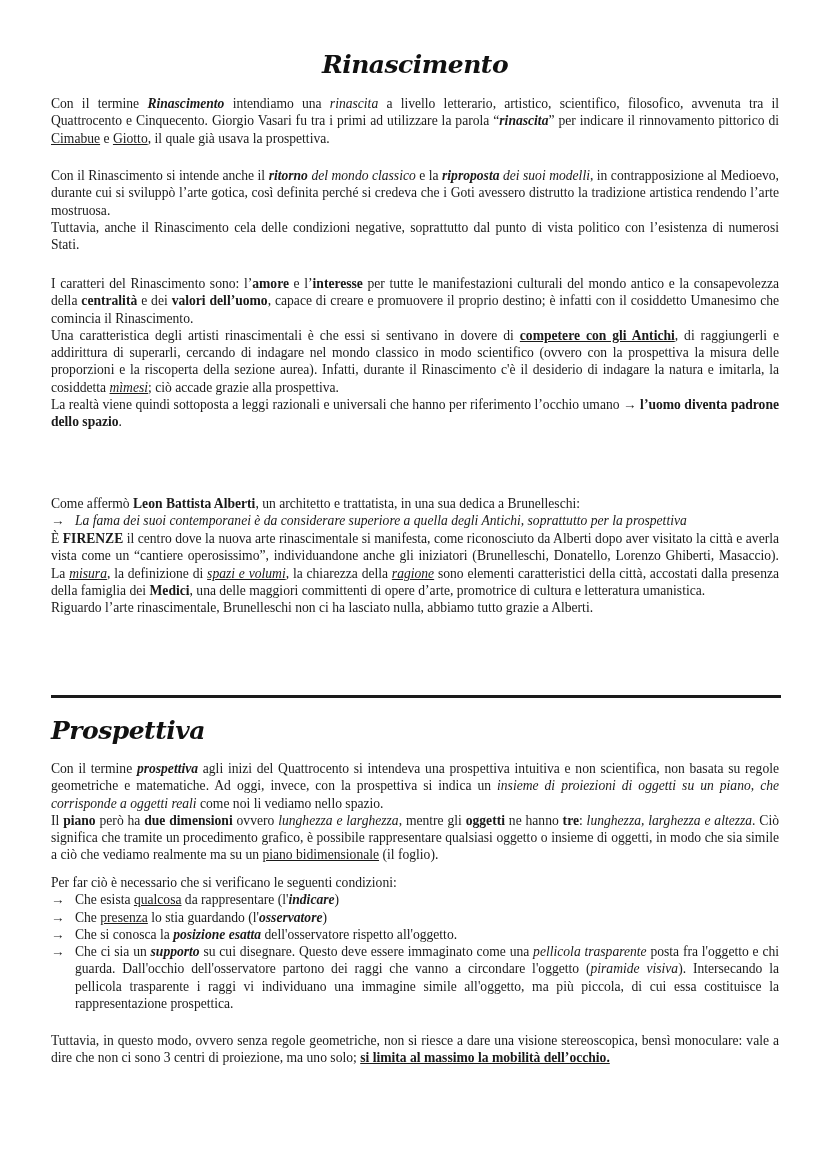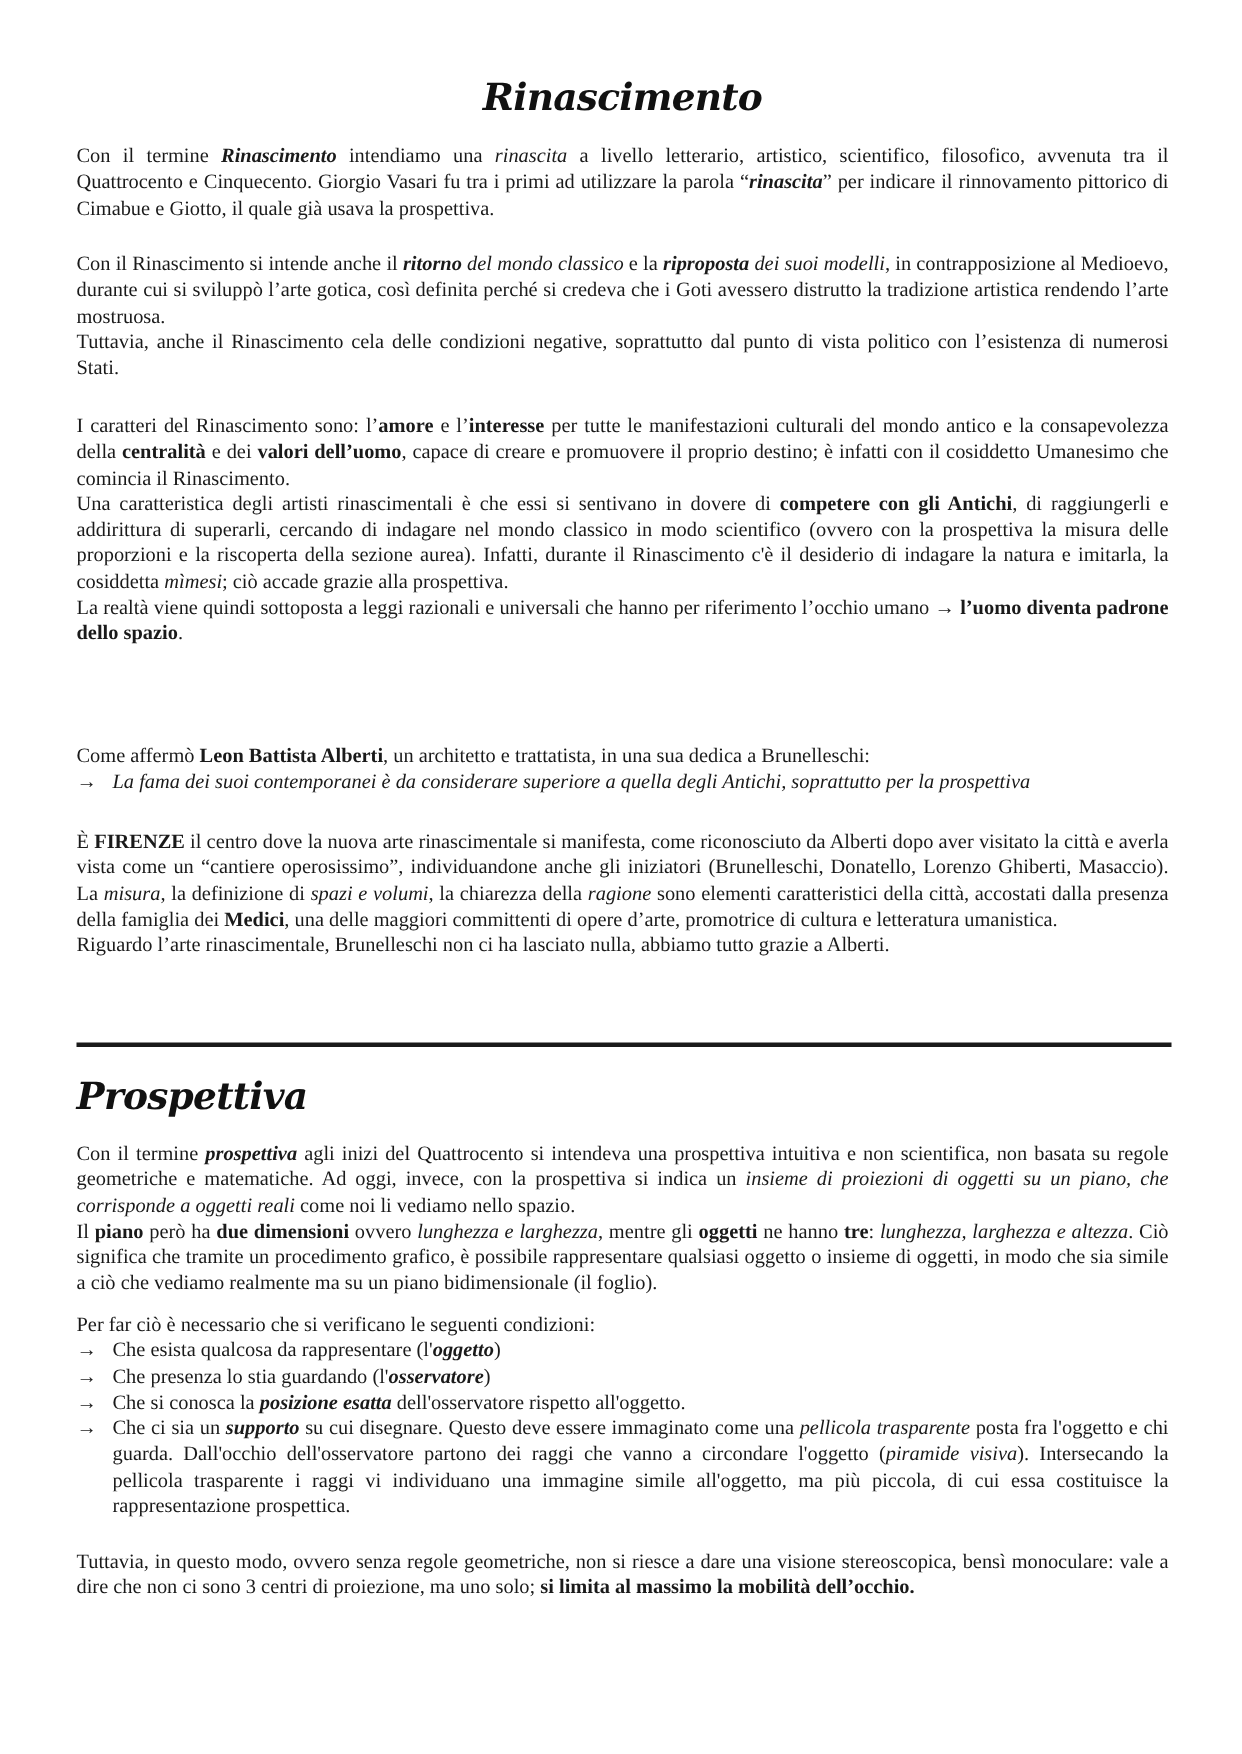--- a/index.html
+++ b/index.html
@@ -10,21 +10,21 @@
       font-size: 13.6px; line-height: 17.3px; color: #1a1a1a;
     }
     .title {
       font-family: "DejaVu Serif", serif; font-style: italic; font-weight: bold;
       font-size: 25px; letter-spacing: -0.5px; color: #111;
     }
     .title-main { position: absolute; top: 56px; left: 0; width: 728px; text-align: center; }
     .title-sec { position: absolute; top: 722px; left: 0; }
     .block { position: absolute; left: 0; width: 728px; }
     p { margin: 0; text-align: justify; }
-    .u { }
+    .u { text-decoration: underline; }
     .b { font-weight: bold; }
     .i { font-style: italic; }
     .rule { position: absolute; left: 0; top: 695px; width: 730px; height: 3px; background: #1a1a1a; }
     .arrow-row { display: flex; }
     .arrow { width: 24px; flex: 0 0 24px; }
     .arrow-row p { flex: 1; }
   </style>
 </head>
 <body>
 
@@ -48,39 +48,39 @@
   </div>
 
   <div class="block" style="top:495px">
     <p><span>Come affermò </span><span class="b">Leon Battista Alberti</span><span>, un architetto e trattatista, in una sua dedica a Brunelleschi:</span></p>
     <div class="arrow-row">
       <span class="arrow">→</span>
       <p class="i" style="text-align:left">La fama dei suoi contemporanei è da considerare superiore a quella degli Antichi, soprattutto per  la prospettiva</p>
     </div>
   </div>
 
-  <div class="block" style="top:552px">
+  <div class="block" style="top:530px">
     <p><span>È </span><span class="b">FIRENZE</span><span> il centro dove la nuova arte rinascimentale si manifesta, come riconosciuto da Alberti dopo aver visitato la città e averla vista come un “cantiere operosissimo”, individuandone anche gli iniziatori (Brunelleschi, Donatello, Lorenzo Ghiberti, Masaccio). La </span><span class="i u">misura</span><span>, la definizione di </span><span class="i u">spazi e volumi</span><span>, la chiarezza della </span><span class="i u">ragione</span><span> sono elementi caratteristici della città, accostati dalla presenza della famiglia dei </span><span class="b">Medici</span><span>, una delle maggiori committenti di opere d’arte, promotrice di cultura e letteratura umanistica.</span></p>
     <p>Riguardo l’arte rinascimentale, Brunelleschi non ci ha lasciato nulla, abbiamo tutto grazie a Alberti.</p>
   </div>
 
   <div class="rule"></div>
 
   <div class="title title-sec">Prospettiva</div>
 
   <div class="block" style="top:760px">
     <p><span>Con il termine </span><span class="b i">prospettiva</span><span> agli inizi del Quattrocento si intendeva una prospettiva intuitiva e non scientifica, non basata su regole geometriche e matematiche. Ad oggi, invece, con la prospettiva si indica un </span><span class="i">insieme di proiezioni di oggetti su un piano, che corrisponde a oggetti reali</span><span> come noi li vediamo nello spazio.</span></p>
     <p><span>Il </span><span class="b">piano</span><span> però ha </span><span class="b">due dimensioni</span><span> ovvero </span><span class="i">lunghezza e larghezza</span><span>, mentre gli </span><span class="b">oggetti</span><span> ne hanno </span><span class="b">tre</span><span>: </span><span class="i">lunghezza, larghezza e altezza</span><span>. Ciò significa che tramite un procedimento grafico, è possibile rappresentare qualsiasi oggetto o insieme di oggetti, in modo che sia simile a ciò che vediamo realmente ma su un </span><span class="u">piano bidimensionale</span><span> (il foglio).</span></p>
   </div>
 
   <div class="block" style="top:874px">
     <p>Per far ciò è necessario che si verificano le seguenti condizioni:</p>
     <div class="arrow-row">
       <span class="arrow">→</span>
-      <p><span>Che esista </span><span class="u">qualcosa</span><span> da rappresentare (l'</span><span class="b i">oggetto</span><span>)</span></p>
+      <p><span>Che esista </span><span class="u">qualcosa</span><span> da rappresentare (l'</span><span class="b i">indicare</span><span>)</span></p>
     </div>
     <div class="arrow-row">
       <span class="arrow">→</span>
       <p><span>Che </span><span class="u">presenza</span><span> lo stia guardando (l'</span><span class="b i">osservatore</span><span>)</span></p>
     </div>
     <div class="arrow-row">
       <span class="arrow">→</span>
       <p><span>Che si conosca la </span><span class="b i">posizione esatta</span><span> dell'osservatore rispetto all'oggetto.</span></p>
     </div>
     <div class="arrow-row">

